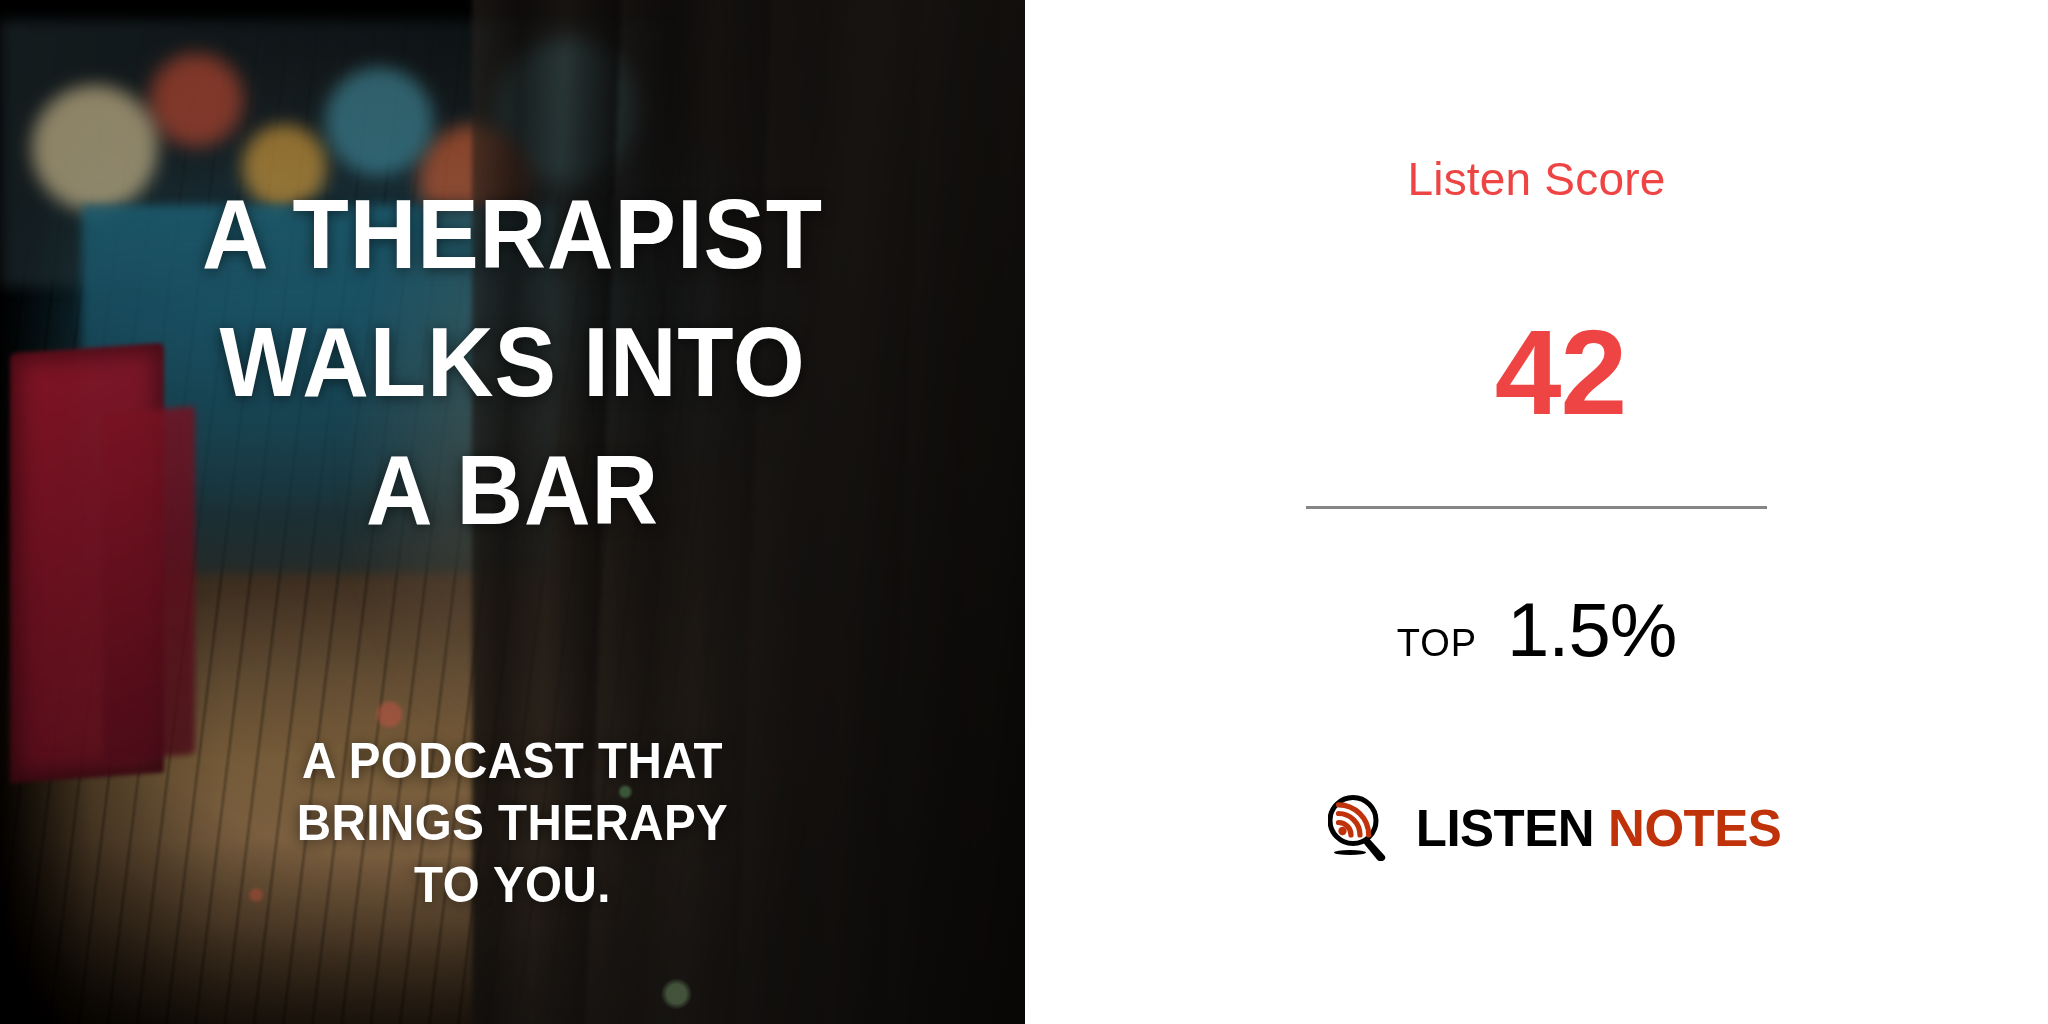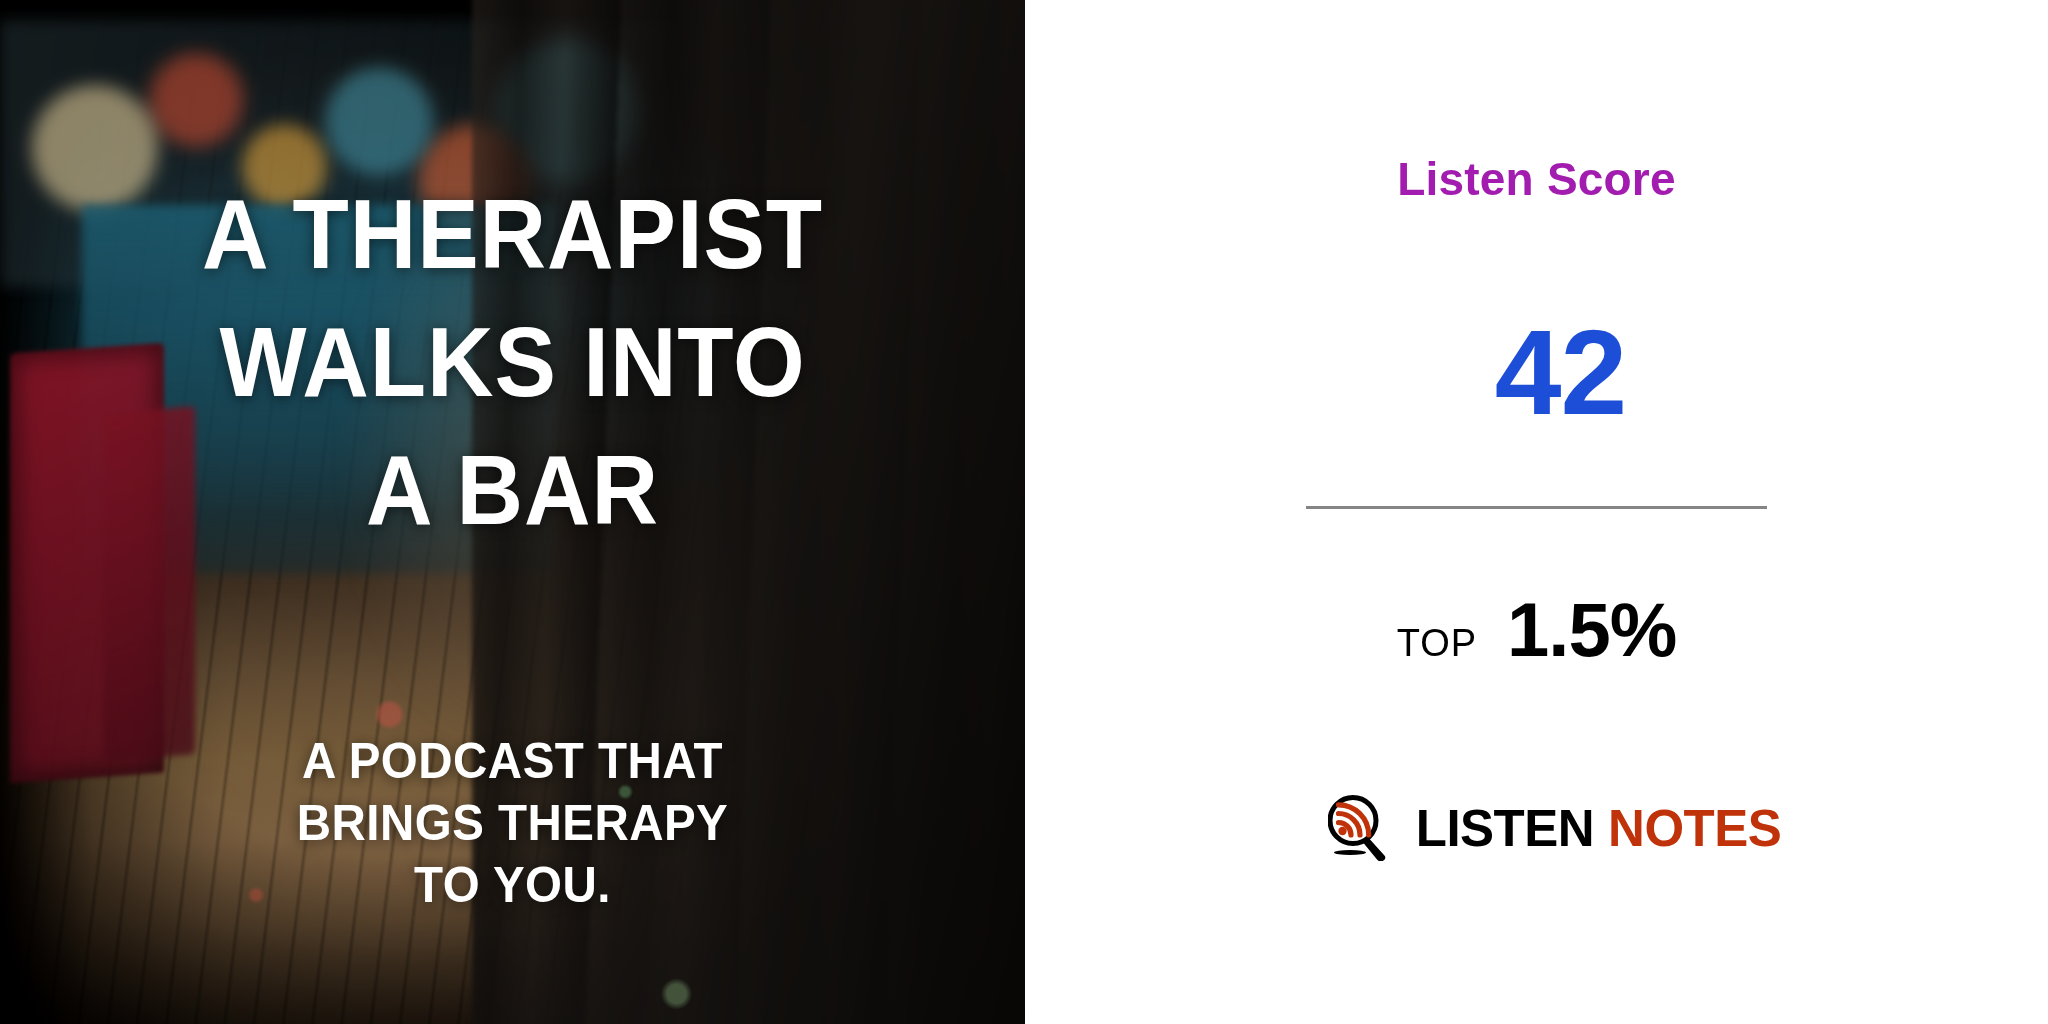--- a/index.html
+++ b/index.html
@@ -173,31 +173,31 @@
     top: 0;
     width: 1023px;
     height: 1024px;
     background: #ffffff;
   }
   .ls-heading {
     position: absolute;
     left: 0; right: 0;
     top: 152px;
     text-align: center;
-    color: #a21caf;
+    color: #ef4444;
     font-size: 46px;
-    font-weight: 700;
+    font-weight: 400;
     letter-spacing: 0.2px;
   }
   .ls-score {
     position: absolute;
     left: 0; right: 0;
     top: 312px;
     text-align: center;
-    color: #1d4ed8;
+    color: #ef4444;
     font-size: 120px;
     font-weight: 700;
     letter-spacing: -1px;
     line-height: 1;
     margin-left: 48px;
   }
   .ls-divider {
     position: absolute;
     left: 281px;
     top: 506px;
@@ -215,21 +215,21 @@
   }
   .ls-rank-label {
     font-size: 38px;
     font-weight: 400;
     letter-spacing: 1px;
     vertical-align: baseline;
     margin-top: 25px;
   }
   .ls-rank-value {
     font-size: 76px;
-    font-weight: 700;
+    font-weight: 400;
     letter-spacing: -1px;
     margin-left: 30px;
     vertical-align: baseline;
     margin-top: 25px;
   }
 
   .ls-logo {
     position: absolute;
     left: 0; right: 0;
     top: 795px;

